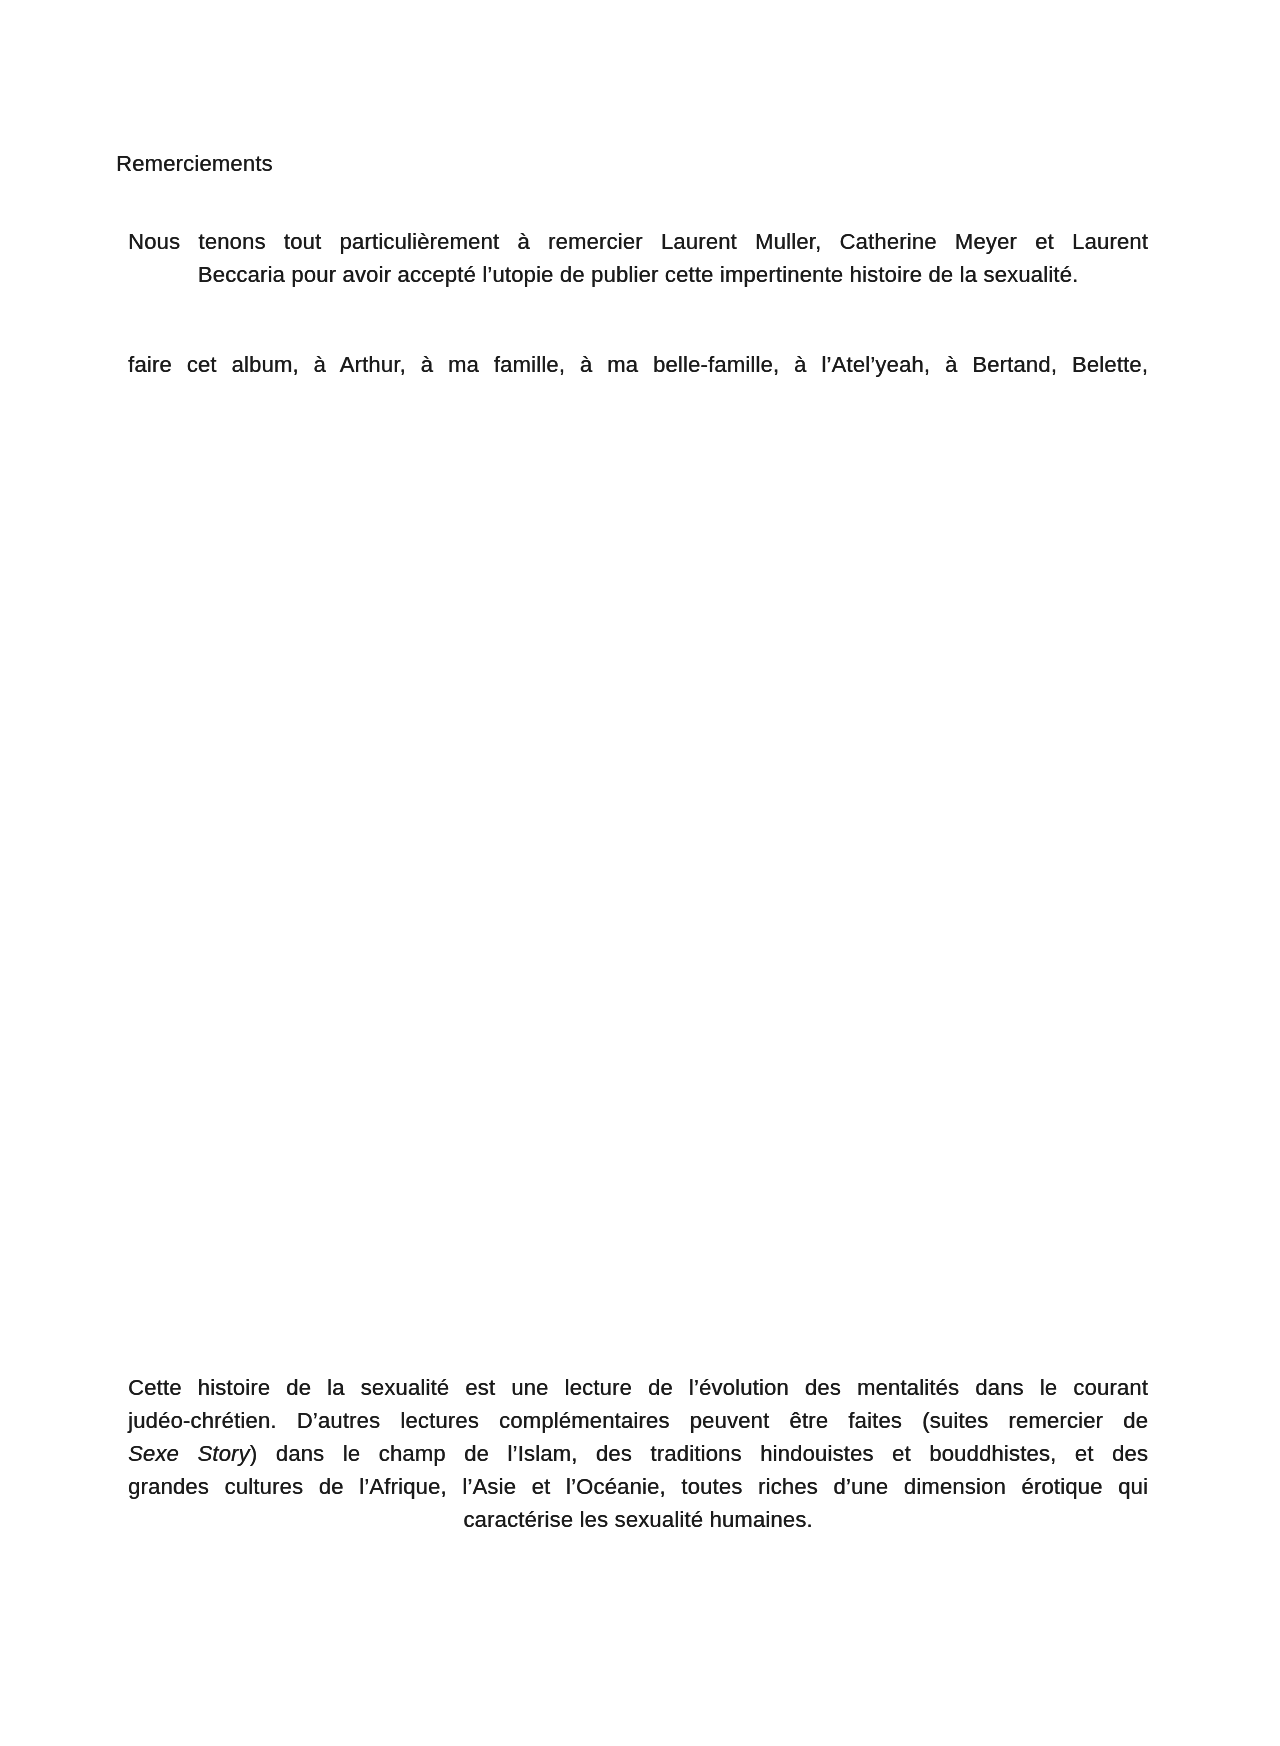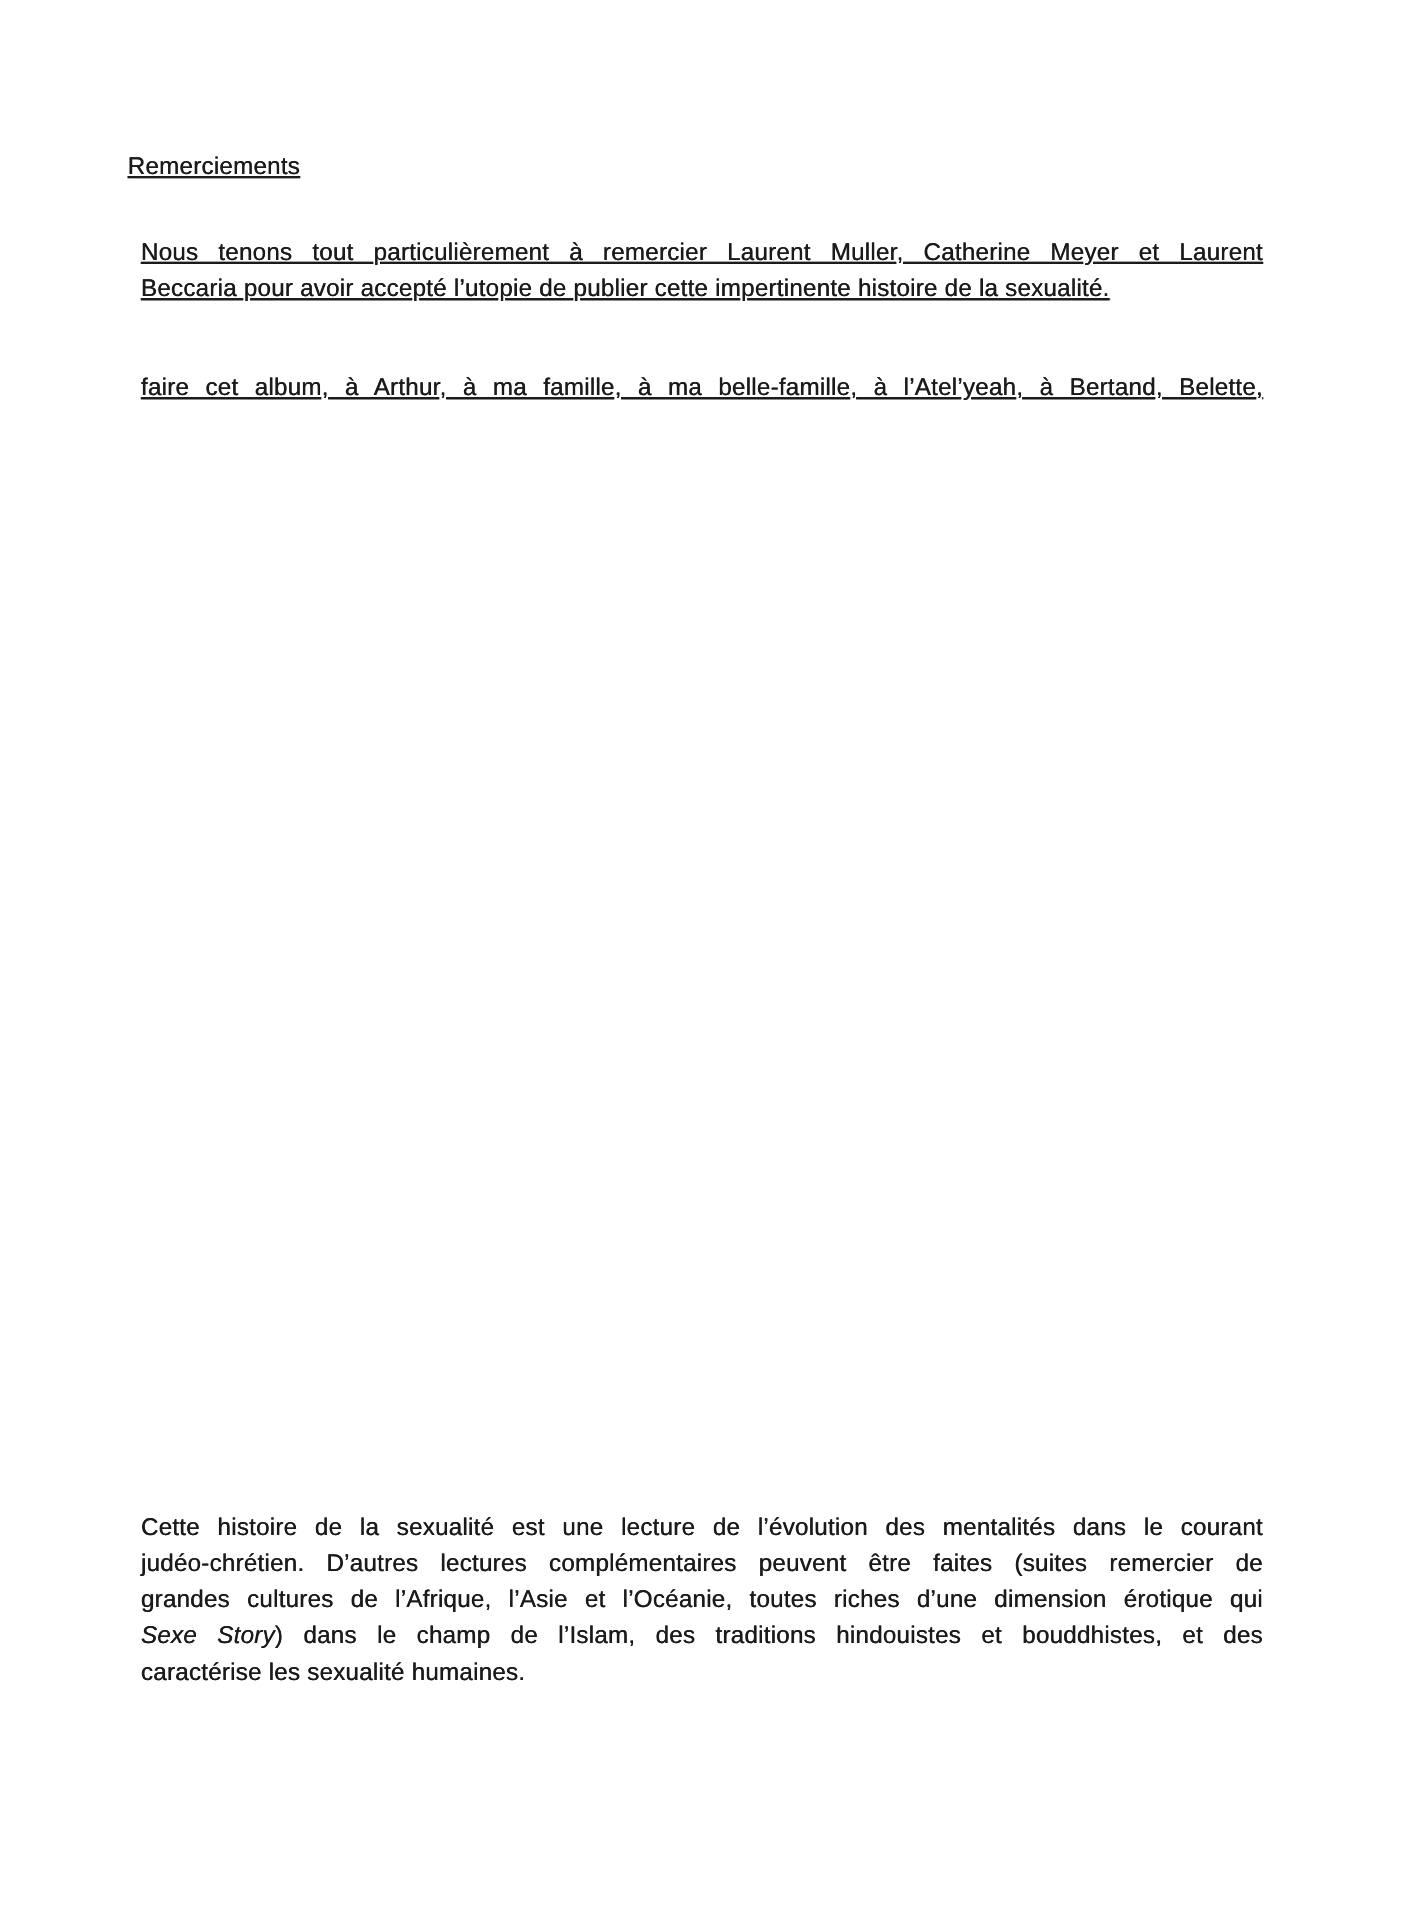--- a/index.html
+++ b/index.html
@@ -20,37 +20,37 @@
   .textblock {
     position: absolute;
     left: 116px;
     width: 1044px;
     font-size: 22px;
     line-height: 33px;
     letter-spacing: 0.2px;
     
     text-shadow: 0.35px 0 0 currentColor;
   }
-  .textblock--top    { top: 134px; text-decoration: underline; }
+  .textblock--top    { top: 147px; }
   .textblock--bottom { top: 1359px; }
   p { margin: 12px; }
   h1.title {
     margin: 0;
     font-size: 22px;
     font-weight: normal;
     line-height: 33px;
   }
   .line { display: block; }
   
   .line.just {
     text-align: justify;
     text-align-last: justify;
   }
   
-  .line.last { text-align: left; }
+  .line.last { text-align: center; }
   .blank-line { height: 33px; }
   .italic { font-style: italic; }
 </style>
 </head>
 <body>
 
 <div class="page">
 
   <div class="textblock textblock--top">
 
@@ -67,19 +67,19 @@
 
     <p>
       <span class="line just">faire cet album, à Arthur, à ma famille, à ma belle-famille, à l’Atel’yeah, à Bertand, Belette,</span>
     </p>
   </div>
 
   <div class="textblock textblock--bottom">
     <p>
       <span class="line just">Cette histoire de la sexualité est une lecture de l’évolution des mentalités dans le courant</span>
       <span class="line just">judéo-chrétien. D’autres lectures complémentaires peuvent être faites (suites remercier de</span>
+      <span class="line just"><i class="italic">Sexe Story</i><span>) dans le champ de l’Islam, des traditions hindouistes et bouddhistes, et des</span></span>
       <span class="line just">grandes cultures de l’Afrique, l’Asie et l’Océanie, toutes riches d’une dimension érotique qui</span>
-      <span class="line just"><i class="italic">Sexe Story</i><span>) dans le champ de l’Islam, des traditions hindouistes et bouddhistes, et des</span></span>
       <span class="line last">caractérise les sexualité humaines.</span>
     </p>
   </div>
 
 </div>
 
 </body></html>

